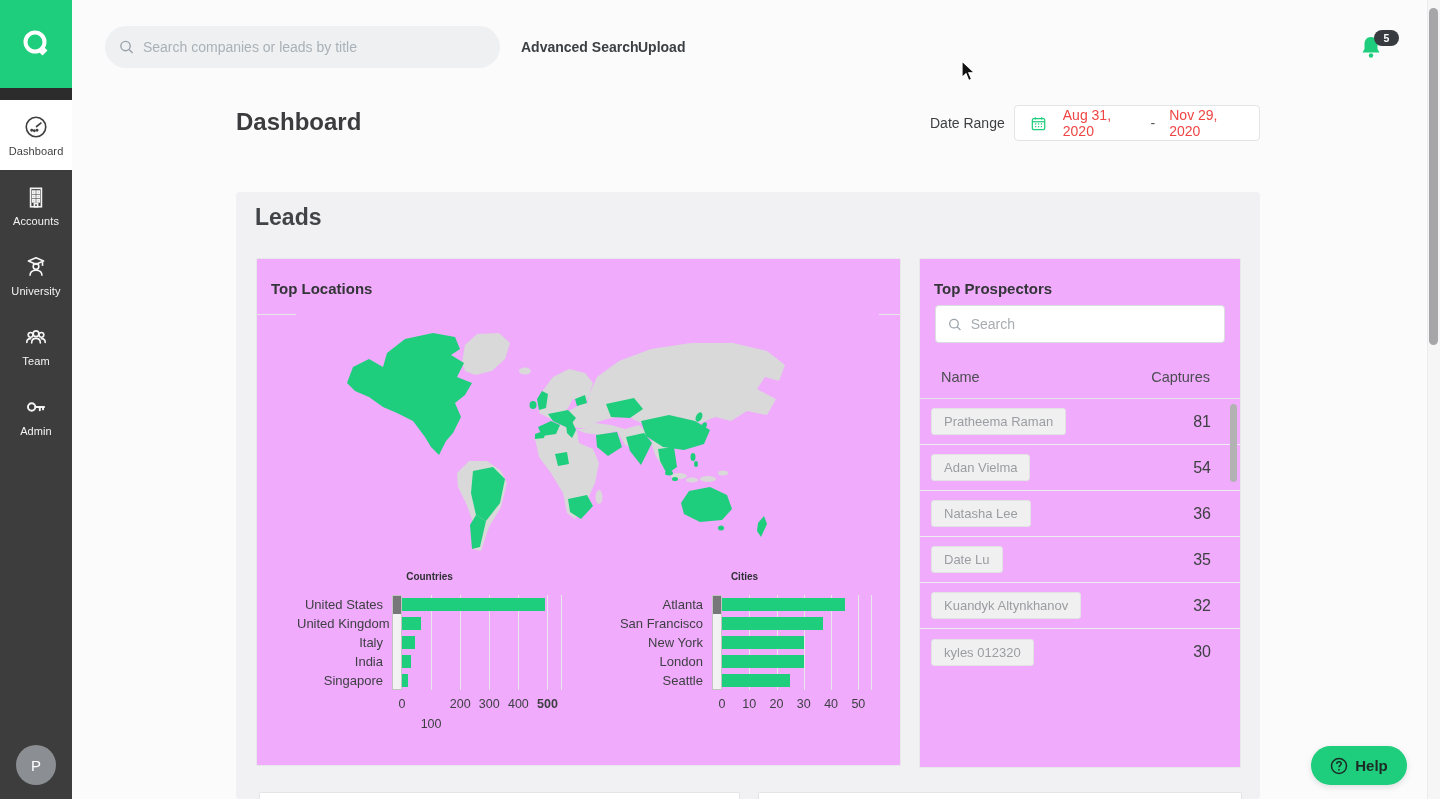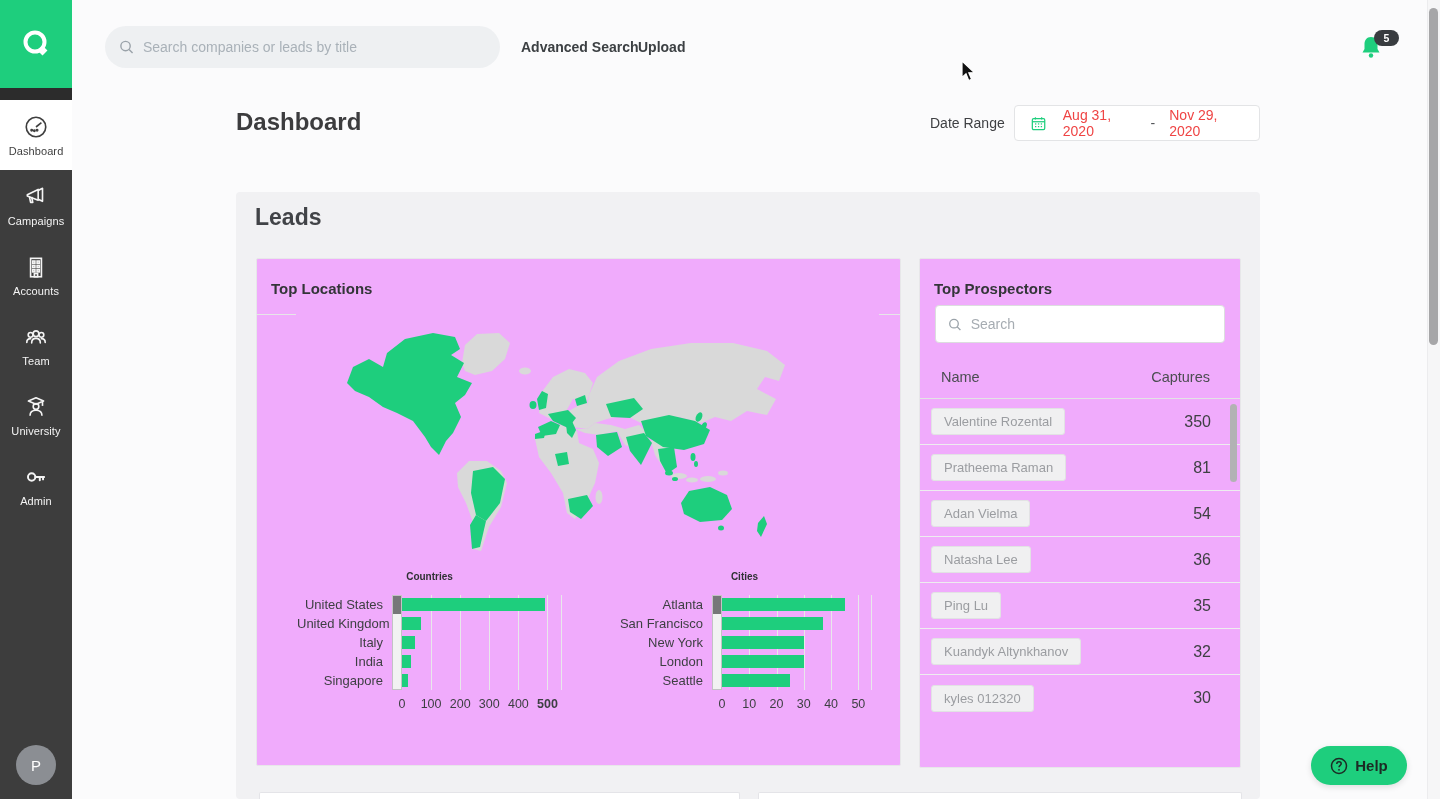--- a/index.html
+++ b/index.html
@@ -108,59 +108,51 @@
       <svg width="26" height="26" viewBox="0 0 24 24" fill="none" stroke="currentColor" stroke-width="1.5">
         <circle cx="12" cy="12" r="9"></circle>
         <line x1="12" y1="12" x2="17" y2="8"></line>
         <circle cx="8" cy="15" r="0.6" fill="currentColor"></circle>
           <circle cx="10.5" cy="15.5" r="0.6" fill="currentColor"></circle>
           <circle cx="13" cy="15" r="0.6" fill="currentColor"></circle>
       </svg>
       <span class="nav-label">Dashboard</span>
     </div>
     <div class="nav-item">
-      <svg width="26" height="26" viewBox="0 0 24 24" fill="none" stroke="currentColor" stroke-width="1.5" stroke-linejoin="round">
-        <path d="M4 10 L14 5 L14 15 L4 11 Z"></path>
-        <path d="M14 6 L18 4 L18 16 L14 14"></path>
-        <path d="M6 12 L7 17 L9 17 L8 12"></path>
-      </svg>
-      <span class="nav-label">Campaigns</span>
-    </div>
-    <div class="nav-item">
       <svg width="26" height="26" viewBox="0 0 24 24" fill="none" stroke="currentColor" stroke-width="1.5">
         <rect x="7" y="4" width="10" height="17"></rect>
         <rect x="9" y="6.5" width="2" height="2"></rect>
           <rect x="13" y="6.5" width="2" height="2"></rect>
         <rect x="9" y="10.5" width="2" height="2"></rect>
           <rect x="13" y="10.5" width="2" height="2"></rect>
         <rect x="9" y="14.5" width="2" height="2"></rect>
           <rect x="13" y="14.5" width="2" height="2"></rect>
         <rect x="10.5" y="18" width="3" height="3"></rect>
       </svg>
       <span class="nav-label">Accounts</span>
     </div>
     <div class="nav-item">
+      <svg width="26" height="26" viewBox="0 0 24 24" fill="none" stroke="currentColor" stroke-width="1.5" stroke-linejoin="round">
+        <path d="M5 6.5 L12 3.5 L19 6.5 L12 9.5 Z"></path>
+        <circle cx="12" cy="11.5" r="2.6"></circle>
+        <path d="M6.5 20 C6.5 16.5 9 15 12 15 C15 15 17.5 16.5 17.5 20"></path>
+        <path d="M18 7 L18 11"></path>
+      </svg>
+      <span class="nav-label">University</span>
+    </div>
+    <div class="nav-item">
       <svg width="26" height="26" viewBox="0 0 24 24" fill="none" stroke="currentColor" stroke-width="1.5" stroke-linecap="round">
         <circle cx="7" cy="10" r="2.2"></circle>
           <circle cx="17" cy="10" r="2.2"></circle>
           <circle cx="12" cy="9" r="2.6"></circle>
         <path d="M3.5 17 C3.5 14.5 5 13.5 7 13.5"></path>
         <path d="M20.5 17 C20.5 14.5 19 13.5 17 13.5"></path>
         <path d="M8 17.5 C8 14.5 10 13.3 12 13.3 C14 13.3 16 14.5 16 17.5"></path>
       </svg>
       <span class="nav-label">Team</span>
-    </div>
-    <div class="nav-item">
-      <svg width="26" height="26" viewBox="0 0 24 24" fill="none" stroke="currentColor" stroke-width="1.5" stroke-linejoin="round">
-        <path d="M5 6.5 L12 3.5 L19 6.5 L12 9.5 Z"></path>
-        <circle cx="12" cy="11.5" r="2.6"></circle>
-        <path d="M6.5 20 C6.5 16.5 9 15 12 15 C15 15 17.5 16.5 17.5 20"></path>
-        <path d="M18 7 L18 11"></path>
-      </svg>
-      <span class="nav-label">University</span>
     </div>
     <div class="nav-item">
       <svg width="26" height="26" viewBox="0 0 24 24" fill="none" stroke="currentColor" stroke-width="1.8" stroke-linecap="round">
         <circle cx="8" cy="12" r="3.4"></circle>
         <line x1="11.4" y1="12" x2="19.5" y2="12"></line>
         <line x1="15.5" y1="12" x2="15.5" y2="15"></line>
         <line x1="18.5" y1="12" x2="18.5" y2="14.2"></line>
       </svg>
       <span class="nav-label">Admin</span>
     </div>
@@ -288,21 +280,21 @@
             <div class="gridline" style="left: calc(100% - 1px);"></div>
             <div class="bar" style="top: 3px; width: 89.0909%; background: rgb(30, 206, 125);"></div>
             <div class="bar" style="top: 22px; width: 11.8182%; background: rgb(30, 206, 125);"></div>
             <div class="bar" style="top: 41px; width: 8.36364%; background: rgb(30, 206, 125);"></div>
             <div class="bar" style="top: 60px; width: 5.45455%; background: rgb(30, 206, 125);"></div>
             <div class="bar" style="top: 79px; width: 3.45455%; background: rgb(30, 206, 125);"></div>
           </div>
       </div>
       <div class="chart-ticks">
           <span class="tick" style="left: 0%;">0</span>
-          <span class="tick" style="left: 18.1818%;">100</span>
+          <span class="tick" style="left: 18.1818%; margin-top: 20px;">100</span>
           <span class="tick" style="left: 36.3636%;">200</span>
           <span class="tick" style="left: 54.5455%;">300</span>
           <span class="tick" style="left: 72.7273%; text-align: right;">400</span>
           <span class="tick" style="left: 90.9091%; font-weight: bold;">500</span>
         </div>
     </div>
 
     <div class="chart chart-cities">
       <div class="chart-title">Cities</div>
       <div class="chart-body">
@@ -349,37 +341,33 @@
           <line x1="10.8" y1="10.8" x2="14.5" y2="14.5"></line>
       </svg>
       <input type="text" placeholder="Search" style="">
     </div>
     <div class="p-head">
       <span class="p-col-name">Name</span>
       <span class="p-col-cap">Captures</span>
     </div>
     <div class="p-rows">
         <div class="p-row">
-          <span class="chip">Valentine Rozental</span>
-          <span class="cap">350</span>
-        </div>
-        <div class="p-row">
           <span class="chip">Pratheema Raman</span>
           <span class="cap">81</span>
         </div>
         <div class="p-row">
           <span class="chip">Adan Vielma</span>
           <span class="cap">54</span>
         </div>
         <div class="p-row">
           <span class="chip">Natasha Lee</span>
           <span class="cap">36</span>
         </div>
         <div class="p-row">
-          <span class="chip">Ping Lu</span>
+          <span class="chip">Date Lu</span>
           <span class="cap">35</span>
         </div>
         <div class="p-row">
           <span class="chip">Kuandyk Altynkhanov</span>
           <span class="cap">32</span>
         </div>
         <div class="p-row">
           <span class="chip">kyles 012320</span>
           <span class="cap">30</span>
         </div>

